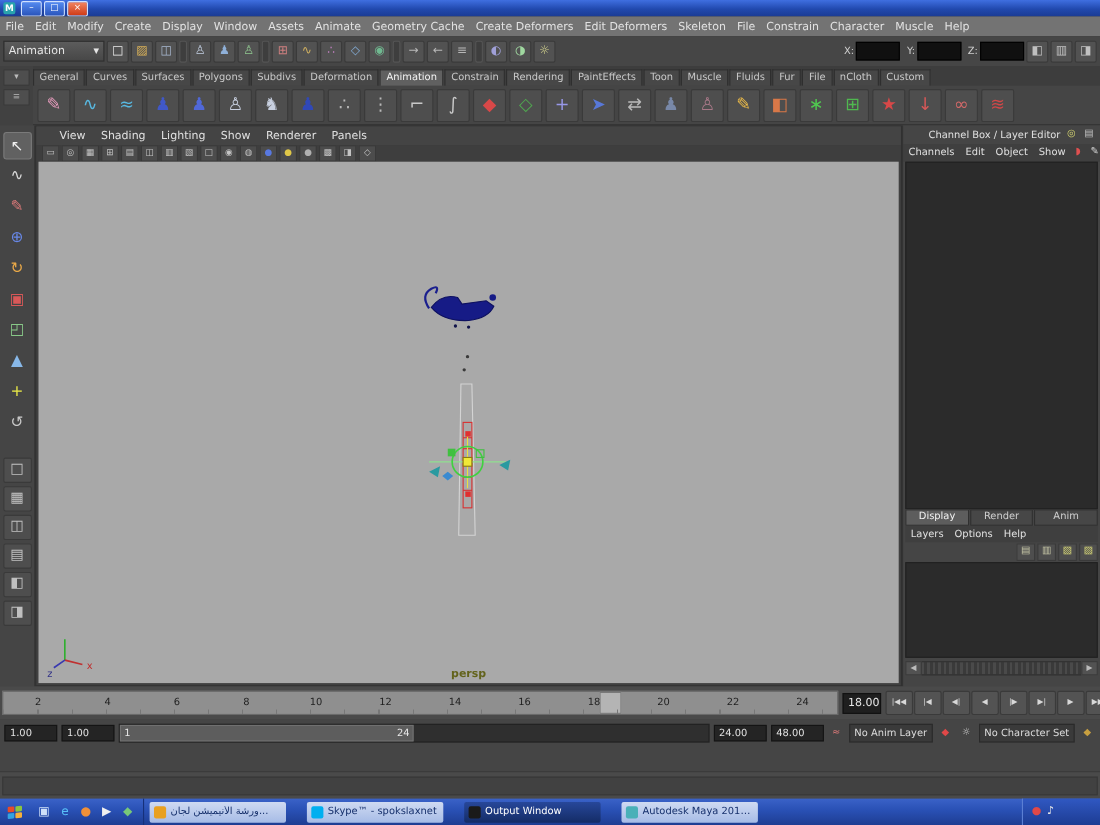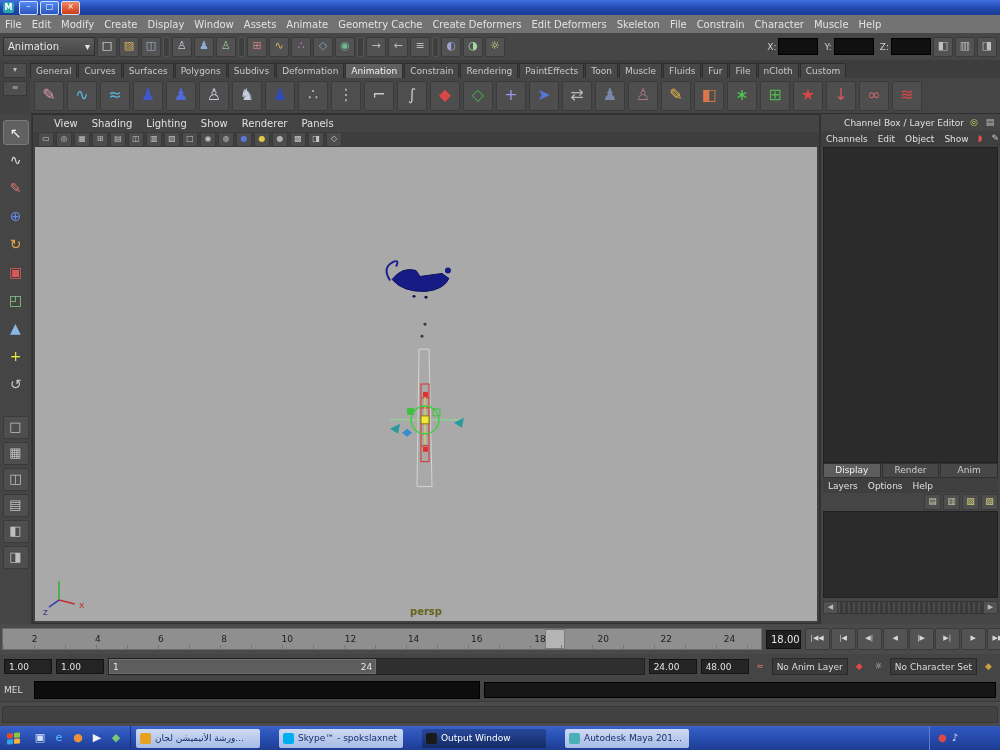--- a/index.html
+++ b/index.html
@@ -468,25 +468,20 @@
         <span>No Anim Layer</span>
       </div>
     <span class="rs-icon" style="color:#e04848">◆</span>
     <span class="rs-icon" style="color:#c8c8c8">☼</span>
     <div class="rs-drop">
         <span>No Character Set</span>
       </div>
     <span class="rs-icon" style="color:#c8a040">◆</span>
   </div>
 
-  <div class="commandline">
-    <span class="mel-label">MEL</span>
-    <input class="mel-input" style="">
-    <div class="mel-result"></div>
-  </div>
 
   <div class="helpline">
     <div class="help-strip"></div>
   </div>
 
   <div class="taskbar">
     <div class="start-btn">
       <div class="winflag">
         <div style="background:#e84b28"></div>
         <div style="background:#8cc63e"></div>

